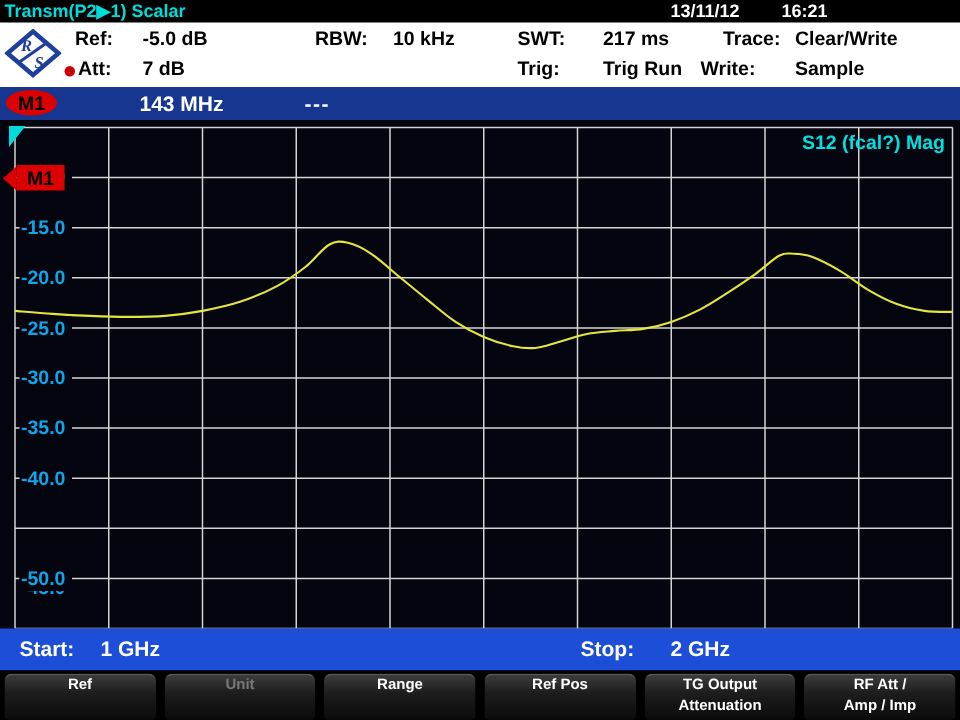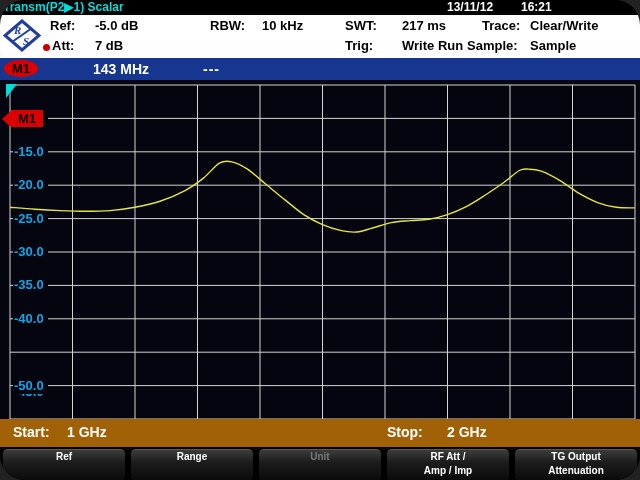--- a/index.html
+++ b/index.html
@@ -1,19 +1,19 @@
 <!DOCTYPE html>
 <html><head>
 <meta charset="utf-8">
 <style>
   html,body{margin:0;padding:0;background:#222;}
   #screen{
     position:relative; width:640px; height:480px; overflow:hidden;
     background:#000; font-family:"Liberation Sans", sans-serif;
-    font-weight:bold;border-radius:25px; -webkit-font-smoothing:antialiased;
+    font-weight:bold; -webkit-font-smoothing:antialiased;
   }
   
   .titlebar{position:absolute;left:0;top:0;width:640px;height:15px;background:#000;}
   .titlebar .title{position:absolute;left:3px;top:0;font-size:12px;line-height:15px;color:#00dcdc;}
   .titlebar .date{position:absolute;left:447px;top:0;font-size:12px;line-height:15px;color:#fff;}
   .titlebar .time{position:absolute;left:521px;top:0;font-size:12px;line-height:15px;color:#fff;}
   
   .header{position:absolute;left:0;top:15px;width:640px;height:43px;background:#fff;color:#000;}
   .hitem{position:absolute;font-size:13px;line-height:15px;white-space:pre;}
   .logo{position:absolute;left:3px;top:4px;}
@@ -31,21 +31,21 @@
         background:#05050f;padding:0 4px 0 1px;z-index:2;}
   .tracelab{position:absolute;right:10px;top:7px;color:#00e0e0;font-size:13px;z-index:3;}
   .corner{position:absolute;left:6px;top:4px;width:0;height:0;z-index:3;
           border-top:14px solid #00dcdc;border-right:11px solid transparent;}
   .mflag{position:absolute;left:2px;top:30px;height:17px;z-index:5;display:flex;align-items:center;}
   .mflag .tri{width:0;height:0;border-top:8px solid transparent;border-bottom:8px solid transparent;
               border-right:9px solid #dd0000;}
   .mflag .box{background:#dd0000;color:#000;font-size:13px;line-height:17px;width:32px;
               text-align:center;height:17px;}
   
-  .freqbar{position:absolute;left:0;top:419px;width:640px;height:28px;background:#a16207;color:#fff;}
+  .freqbar{position:absolute;left:0;top:419px;width:640px;height:28px;background:#1d4ed8;color:#fff;}
   .fitem{position:absolute;top:4px;font-size:14px;line-height:18px;white-space:pre;}
   
   .softbar{position:absolute;left:0;top:447px;width:640px;height:33px;background:#000;
            display:flex;gap:6px;padding:2px 3px 0 3px;box-sizing:border-box;}
   .skey{flex:1 1 0;border-radius:5px 5px 3px 3px;border-top:1px solid #5a5a5a;
         background:linear-gradient(180deg,#3c3c3c 0%,#1d1d1d 40%,#0a0a0a 100%);
         color:#fff;font-size:10px;display:flex;flex-direction:column;
         align-items:center;justify-content:flex-start;line-height:14px;text-align:center;
         cursor:pointer;}
   .skey.disabled{color:#787878;}
@@ -72,24 +72,24 @@
     </span>
     <span class="hitem" style="left:50px;top:3px;">Ref:</span>
     <span class="hitem" style="left:95px;top:3px;">-5.0 dB</span>
     <span class="hitem" style="left:52px;top:23px;">Att:</span>
     <span class="hitem" style="left:95px;top:23px;">7 dB</span>
     <span class="hitem" style="left:210px;top:3px;">RBW:</span>
     <span class="hitem" style="left:262px;top:3px;">10 kHz</span>
     <span class="hitem" style="left:345px;top:3px;">SWT:</span>
     <span class="hitem" style="left:402px;top:3px;">217 ms</span>
     <span class="hitem" style="left:345px;top:23px;">Trig:</span>
-    <span class="hitem" style="left:402px;top:23px;">Write Run</span>
+    <span class="hitem" style="left:402px;top:23px;">Trig Run</span>
     <span class="hitem" style="left:482px;top:3px;">Trace:</span>
     <span class="hitem" style="left:530px;top:3px;text-align:center;">Clear/Write</span>
-    <span class="hitem" style="left:467px;top:23px;">Sample:</span>
+    <span class="hitem" style="left:467px;top:23px;">Write:</span>
     <span class="hitem" style="left:530px;top:23px;">Sample</span>
   </div>
   <div class="reddot"></div>
 
   <div class="markerbar">
     <div class="mbadge">M1</div>
     <span class="mfreq">143 MHz</span>
     <span class="mval">---</span>
   </div>
 
@@ -113,20 +113,21 @@
         <line x1="10" y1="138.6" x2="635" y2="138.6" stroke="#d4d4d4" stroke-width="1"></line>
         <line x1="10" y1="172" x2="635" y2="172" stroke="#d4d4d4" stroke-width="1"></line>
         <line x1="10" y1="205.39999999999998" x2="635" y2="205.39999999999998" stroke="#d4d4d4" stroke-width="1"></line>
         <line x1="10" y1="238.79999999999998" x2="635" y2="238.79999999999998" stroke="#d4d4d4" stroke-width="1"></line>
         <line x1="10" y1="272.2" x2="635" y2="272.2" stroke="#d4d4d4" stroke-width="1"></line>
         <line x1="10" y1="305.59999999999997" x2="635" y2="305.59999999999997" stroke="#d4d4d4" stroke-width="1"></line>
         <line x1="10" y1="339" x2="635" y2="339" stroke="#d4d4d4" stroke-width="1"></line>
         <path d="M 10,127.244 C 14.166666666666671,127.578 26.66666666666668,128.69133333333335 35.00000000000002,129.24800000000002 C 43.333333333333364,129.8046666666667 51.6666666666667,130.25 60.00000000000004,130.584 C 68.33333333333339,130.918 76.66666666666676,131.25199999999998 85.00000000000007,131.25199999999998 C 93.33333333333339,131.25199999999998 101.66666666666663,131.252 109.99999999999994,130.584 C 118.33333333333326,129.916 126.66666666666663,128.80266666666668 134.99999999999997,127.244 C 143.33333333333331,125.68533333333333 151.66666666666666,124.01533333333332 160,121.23199999999999 C 168.33333333333334,118.44866666666665 177.70833333333337,114.44066666666666 185.00000000000003,110.544 C 192.29166666666669,106.64733333333334 198.02083333333337,102.41666666666666 203.75000000000003,97.85199999999999 C 209.47916666666669,93.28733333333332 214.68749999999997,85.82799999999999 219.37499999999997,83.15599999999999 C 224.06249999999997,80.484 227.1875,80.81800000000001 231.875,81.82000000000001 C 236.5625,82.822 241.7708333333333,85.38266666666668 247.49999999999994,89.168 C 253.2291666666666,92.95333333333333 259.99999999999994,99.41066666666667 266.24999999999994,104.532 C 272.49999999999994,109.65333333333332 278.74999999999994,114.886 284.99999999999994,119.89599999999999 C 291.24999999999994,124.90599999999998 297.5,130.47266666666664 303.75,134.59199999999998 C 310,138.71133333333333 316.25,141.94 322.5,144.612 C 328.75,147.284 335.52083333333337,149.39933333333332 341.25,150.624 C 346.97916666666663,151.84866666666667 351.66666666666663,152.40533333333335 356.87499999999994,151.96 C 362.08333333333326,151.51466666666667 366.77083333333337,149.51066666666668 372.50000000000006,147.952 C 378.22916666666674,146.39333333333332 385.00000000000006,143.83266666666668 391.25000000000006,142.608 C 397.50000000000006,141.38333333333333 403.74999999999994,141.16066666666669 409.99999999999994,140.604 C 416.24999999999994,140.04733333333334 422.49999999999994,140.27 428.74999999999994,139.268 C 434.99999999999994,138.266 441.25,136.7073333333333 447.5,134.59199999999998 C 453.75,132.47666666666666 460,129.80466666666666 466.25,126.576 C 472.5,123.34733333333332 478.75,119.228 485,115.22 C 491.25,111.212 498.0208333333333,106.64733333333334 503.75,102.528 C 509.4791666666667,98.40866666666668 515.2083333333334,92.73066666666668 519.375,90.504 C 523.5416666666666,88.27733333333333 525.1041666666666,89.05666666666667 528.75,89.168 C 532.3958333333334,89.27933333333334 536.0416666666667,89.27933333333331 541.25,91.17199999999998 C 546.4583333333333,93.06466666666665 553.7499999999999,96.85000000000001 559.9999999999999,100.52400000000002 C 566.2499999999999,104.19800000000002 572.5,109.542 578.75,113.21600000000001 C 585,116.89000000000001 591.25,120.23000000000002 597.5,122.56800000000001 C 603.75,124.906 610,126.35333333333334 616.25,127.244 C 622.5,128.13466666666667 631.875,127.80066666666666 635,127.91199999999999" fill="none" stroke="#e6e63a" stroke-width="1.4"></path>
       </svg>
     <div class="corner"></div>
+    <span class="tracelab">S12 (fcal?) Mag</span>
     <div id="ylabels">
         <span class="ylab" style="top: 30.4px;">-10.0</span>
         <span class="ylab" style="top: 63.8px;">-15.0</span>
         <span class="ylab" style="top: 97.2px;">-20.0</span>
         <span class="ylab" style="top: 130.6px;">-25.0</span>
         <span class="ylab" style="top: 164px;">-30.0</span>
         <span class="ylab" style="top: 197.4px;">-35.0</span>
         <span class="ylab" style="top: 230.8px;">-40.0</span>
         <span class="ylab" style="top: 264.2px; margin-top: 40px;">-45.0</span>
         <span class="ylab" style="top: 297.6px;">-50.0</span>
@@ -141,29 +142,32 @@
     <span class="fitem" style="left:13px;">Start:</span>
     <span class="fitem" style="left:67px;">1 GHz</span>
     <span class="fitem" style="left:387px;">Stop:</span>
     <span class="fitem" style="left:447px;">2 GHz</span>
   </div>
 
   <div class="softbar" id="softbar">
       <div class="skey">
         <div>Ref</div>
       </div>
-      <div class="skey">
-        <div>Range</div>
-      </div>
       <div class="skey disabled">
         <div>Unit</div>
       </div>
       <div class="skey">
-        <div>RF Att /</div>
-        <div>Amp / Imp</div>
+        <div>Range</div>
+      </div>
+      <div class="skey">
+        <div>Ref Pos</div>
       </div>
       <div class="skey">
         <div>TG Output</div>
         <div>Attenuation</div>
+      </div>
+      <div class="skey">
+        <div>RF Att /</div>
+        <div>Amp / Imp</div>
       </div>
     </div>
 
 </div>
 
 </body></html>

